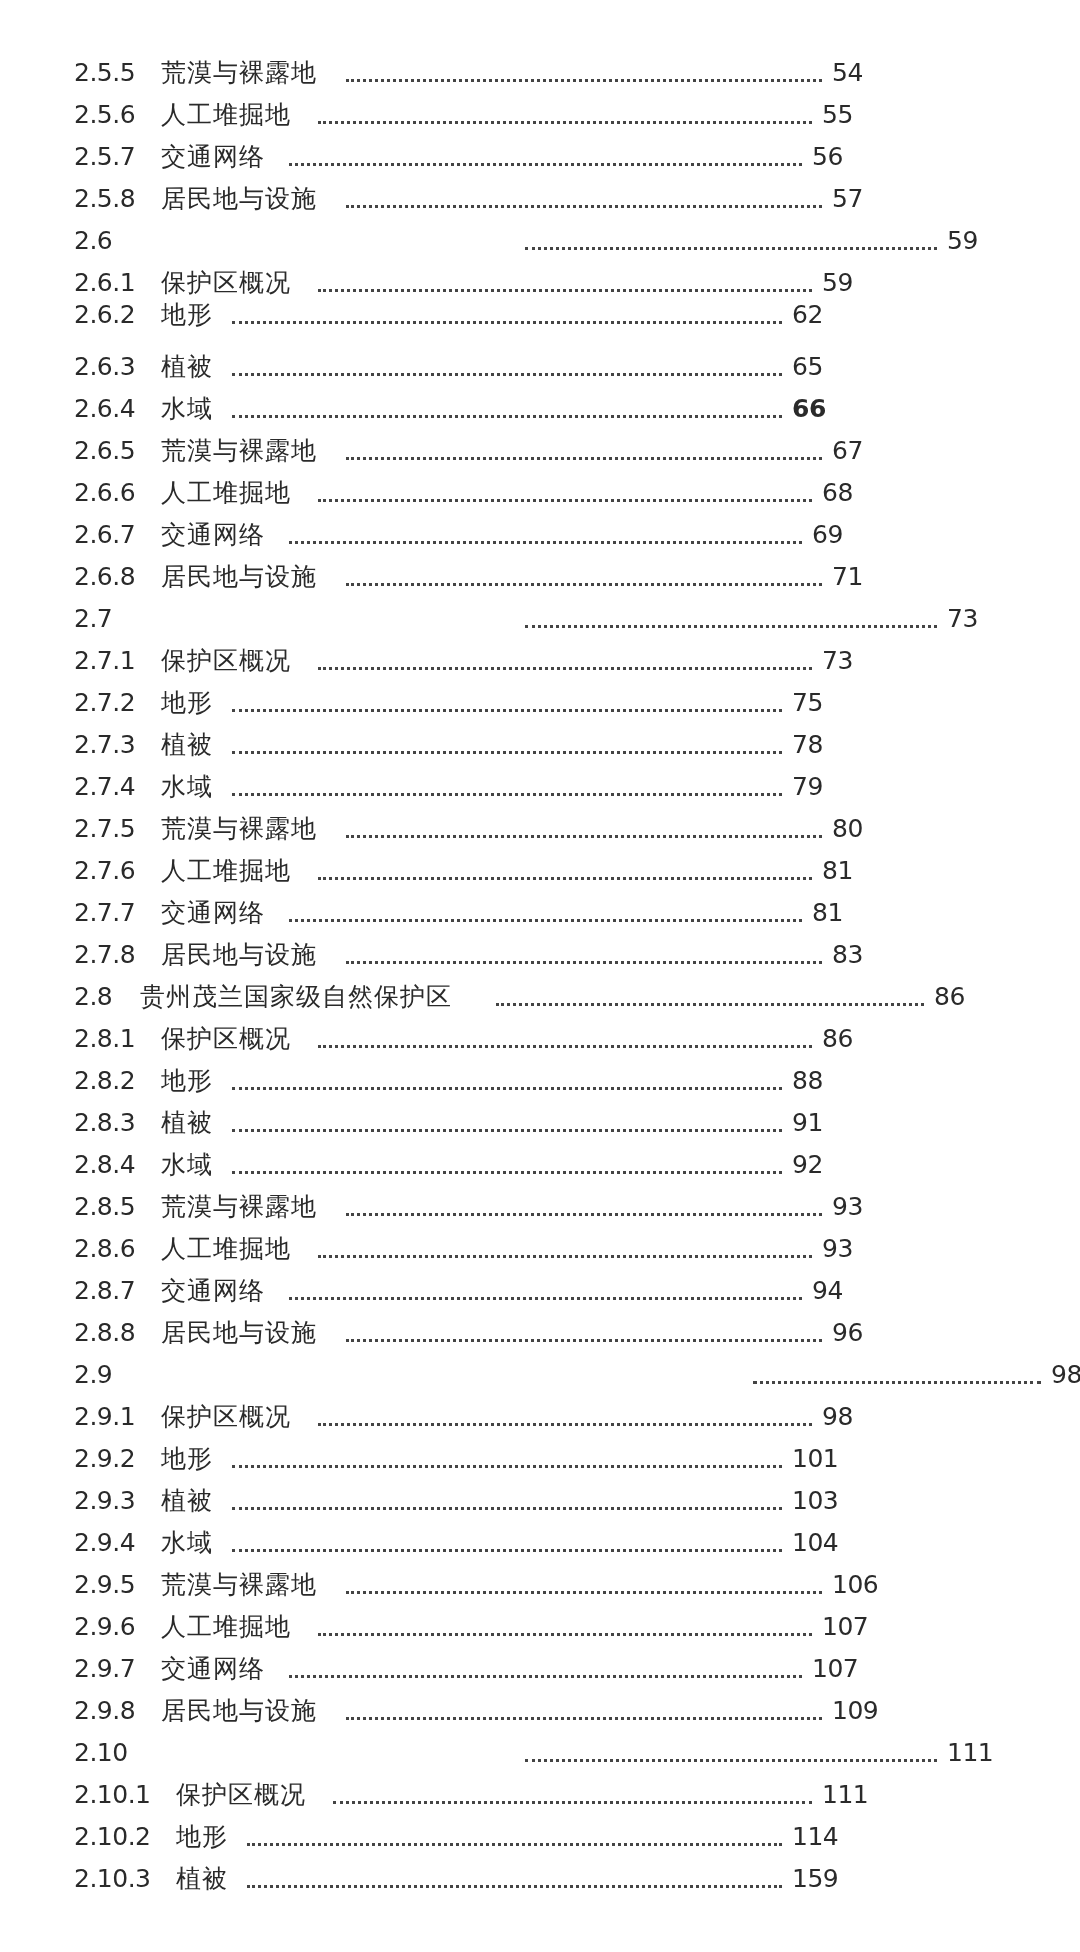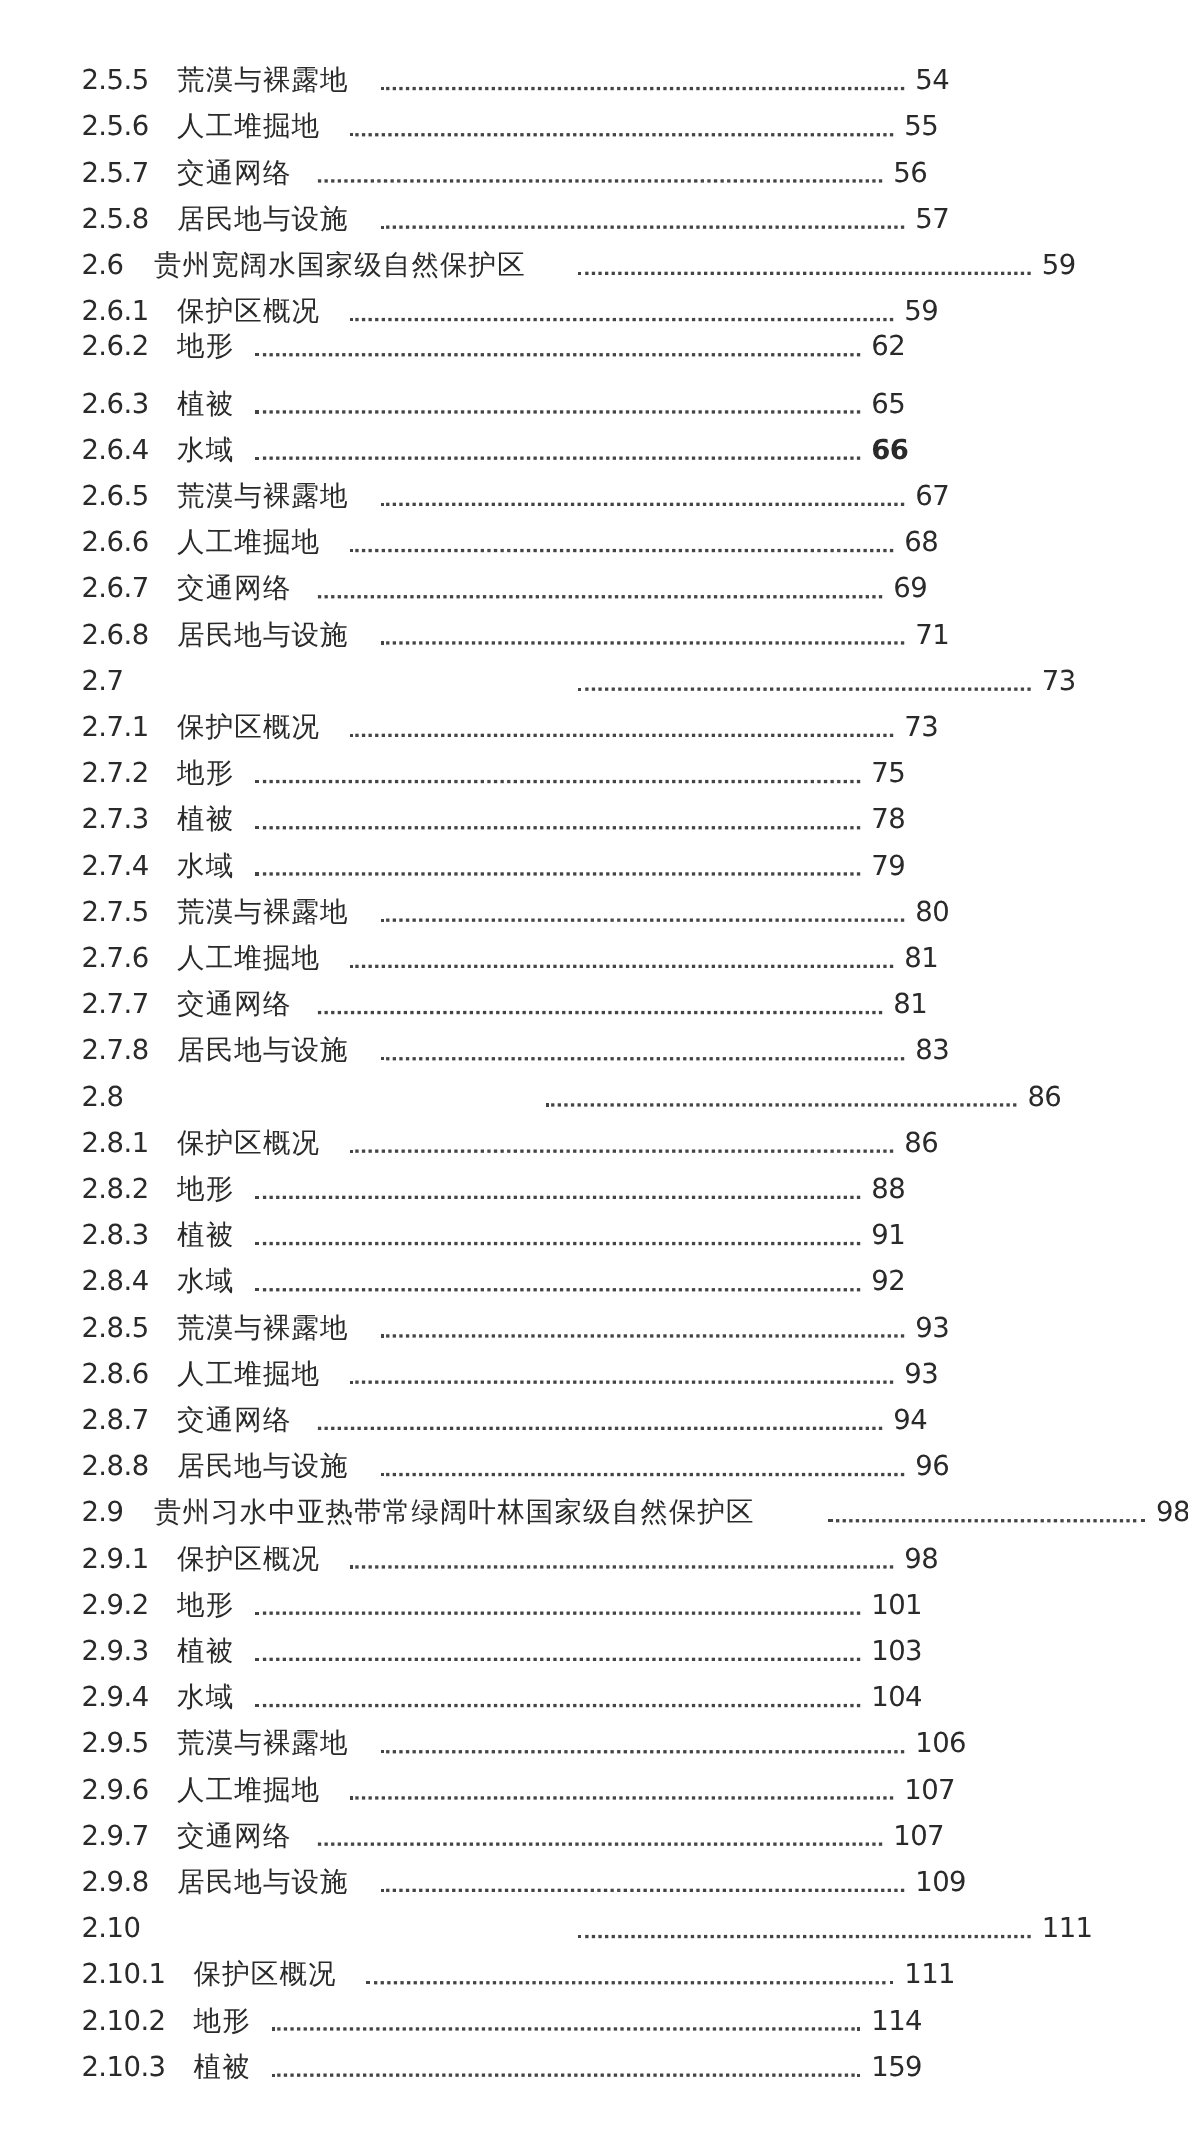--- a/index.html
+++ b/index.html
@@ -35,21 +35,20 @@
       <span class="page" style="left: 812px;">56</span>
     </div>
     <div class="row" style="top: 179px;">
       <span class="num">2.5.8</span>
       <span class="title" style="left: 161px;">居民地与设施</span>
       <span class="leader" style="left: 346px; width: 476px;"></span>
       <span class="page" style="left: 832px;">57</span>
     </div>
     <div class="row" style="top: 221px;">
       <span class="num">2.6</span>
-      <span class="title" style="left: 140px;">贵州宽阔水国家级自然保护区</span>
       <span class="leader" style="left: 524.5px; width: 412.5px;"></span>
       <span class="page" style="left: 947px;">59</span>
     </div>
     <div class="row" style="top: 263px; padding-left: 13px;">
       <span class="num">2.6.1</span>
       <span class="title" style="left: 161px;">保护区概况</span>
       <span class="leader" style="left: 317.5px; width: 494.5px;"></span>
       <span class="page" style="left: 822px;">59</span>
     </div>
     <div class="row" style="top: 295px;">
@@ -142,20 +141,21 @@
       <span class="page" style="left: 812px;">81</span>
     </div>
     <div class="row" style="top: 935px;">
       <span class="num">2.7.8</span>
       <span class="title" style="left: 161px;">居民地与设施</span>
       <span class="leader" style="left: 346px; width: 476px;"></span>
       <span class="page" style="left: 832px;">83</span>
     </div>
     <div class="row" style="top: 977px;">
       <span class="num">2.8</span>
+      <span class="title" style="left: 140px;">贵州茂兰国家级自然保护区</span>
       <span class="leader" style="left: 496px; width: 428px;"></span>
       <span class="page" style="left: 934px;">86</span>
     </div>
     <div class="row" style="top: 1019px;">
       <span class="num">2.8.1</span>
       <span class="title" style="left: 161px;">保护区概况</span>
       <span class="leader" style="left: 317.5px; width: 494.5px;"></span>
       <span class="page" style="left: 822px;">86</span>
     </div>
     <div class="row" style="top: 1061px;">
@@ -195,21 +195,20 @@
       <span class="page" style="left: 812px;">94</span>
     </div>
     <div class="row" style="top: 1313px;">
       <span class="num">2.8.8</span>
       <span class="title" style="left: 161px;">居民地与设施</span>
       <span class="leader" style="left: 346px; width: 476px;"></span>
       <span class="page" style="left: 832px;">96</span>
     </div>
     <div class="row" style="top: 1355px;">
       <span class="num">2.9</span>
-      <span class="title" style="left: 140px;">贵州习水中亚热带常绿阔叶林国家级自然保护区</span>
       <span class="leader" style="left: 752.5px; width: 288.5px;"></span>
       <span class="page" style="left: 1051px;">98</span>
     </div>
     <div class="row" style="top: 1397px;">
       <span class="num">2.9.1</span>
       <span class="title" style="left: 161px;">保护区概况</span>
       <span class="leader" style="left: 317.5px; width: 494.5px;"></span>
       <span class="page" style="left: 822px;">98</span>
     </div>
     <div class="row" style="top: 1439px;">

